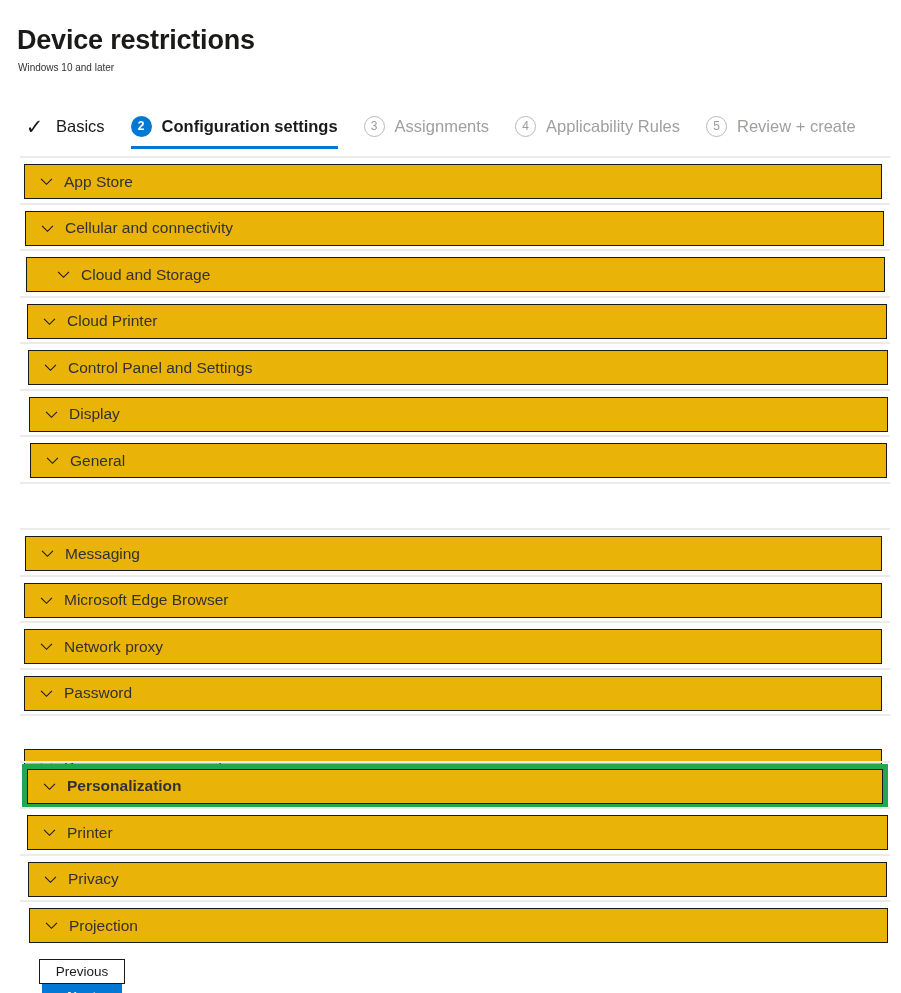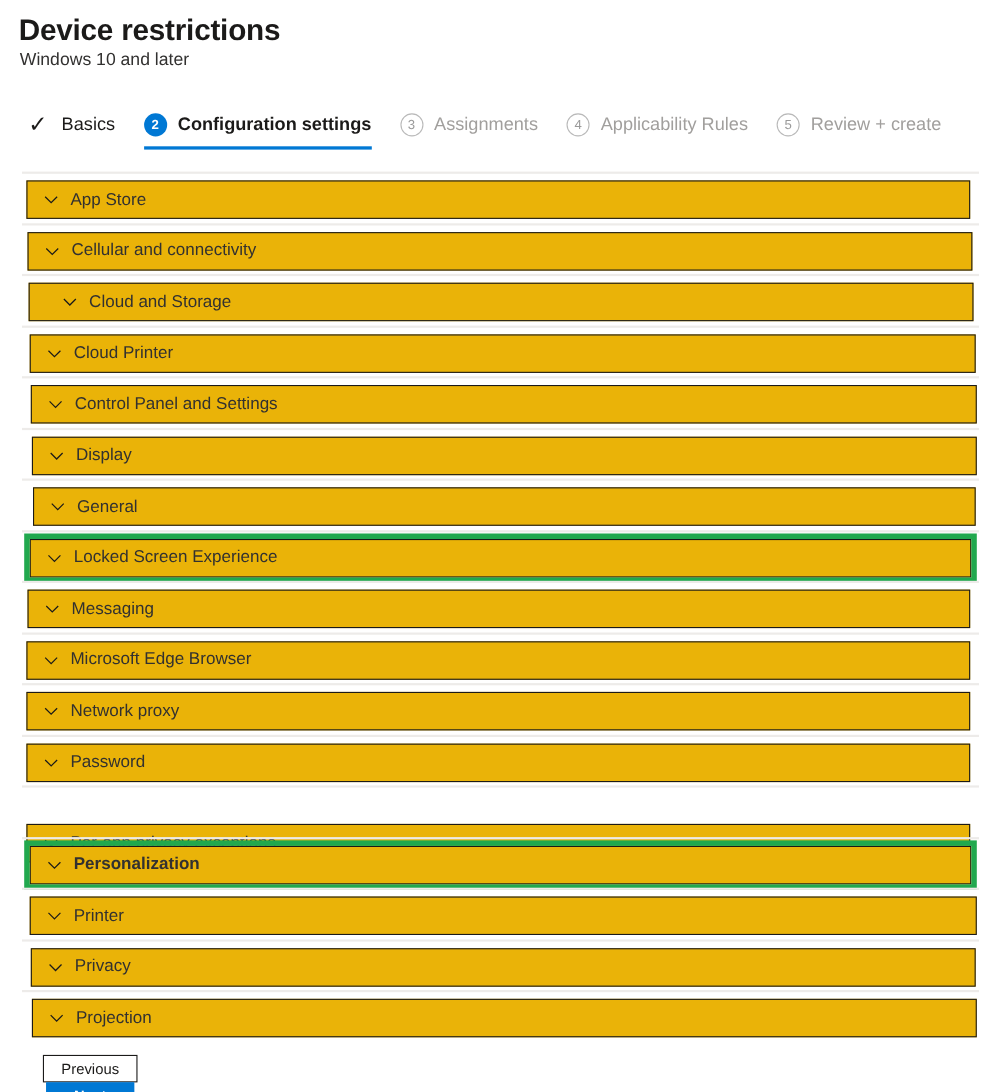--- a/index.html
+++ b/index.html
@@ -11,32 +11,32 @@
     width: 901px;
     height: 993px;
     font-family: "Liberation Sans", sans-serif;
     color: #1b1a19;
     overflow: hidden;
     position: relative;
   }
 
   
   #page-header {
-    padding: 10px 0 0 17px;
+    padding: 23px 0 0 17px;
   }
   #page-title {
     font-size: 27px;
     font-weight: bold;
     line-height: 34px;
     letter-spacing: -0.2px;
     color: #1b1a19;
     margin: 0;
   }
   #page-subtitle {
-    font-size: 16px;
+    font-size: 10px;
     line-height: 18px;
     color: #323130;
     margin: 2px 0 0 1px;
   }
 
   
   #wizard-tabs {
     display: flex;
     align-items: flex-start;
     margin: 31px 0 0 24px;
@@ -287,28 +287,20 @@
         <span class="acc-chevron">
           <svg width="15" height="15" viewBox="0 0 16 16" aria-hidden="true">
             <path d="M2.2 5.2 L8 11 L13.8 5.2" fill="none" stroke="currentColor" stroke-width="1.2"></path>
           </svg>
         </span>
         <span class="acc-label">General</span>
       </div>
     </div>
     <div class="acc-wrap">
       <div class="acc-sep"></div>
-      <div class="acc-row highlight" style="left: 27px; width: 856px;">
-        <span class="acc-chevron">
-          <svg width="15" height="15" viewBox="0 0 16 16" aria-hidden="true">
-            <path d="M2.2 5.2 L8 11 L13.8 5.2" fill="none" stroke="currentColor" stroke-width="1.2"></path>
-          </svg>
-        </span>
-        <span class="acc-label">Locked Screen Experience</span>
-      </div>
     </div>
     <div class="acc-wrap">
       <div class="acc-sep"></div>
       <div class="acc-row" style="left: 25px; width: 857px;">
         <span class="acc-chevron">
           <svg width="15" height="15" viewBox="0 0 16 16" aria-hidden="true">
             <path d="M2.2 5.2 L8 11 L13.8 5.2" fill="none" stroke="currentColor" stroke-width="1.2"></path>
           </svg>
         </span>
         <span class="acc-label">Messaging</span>

